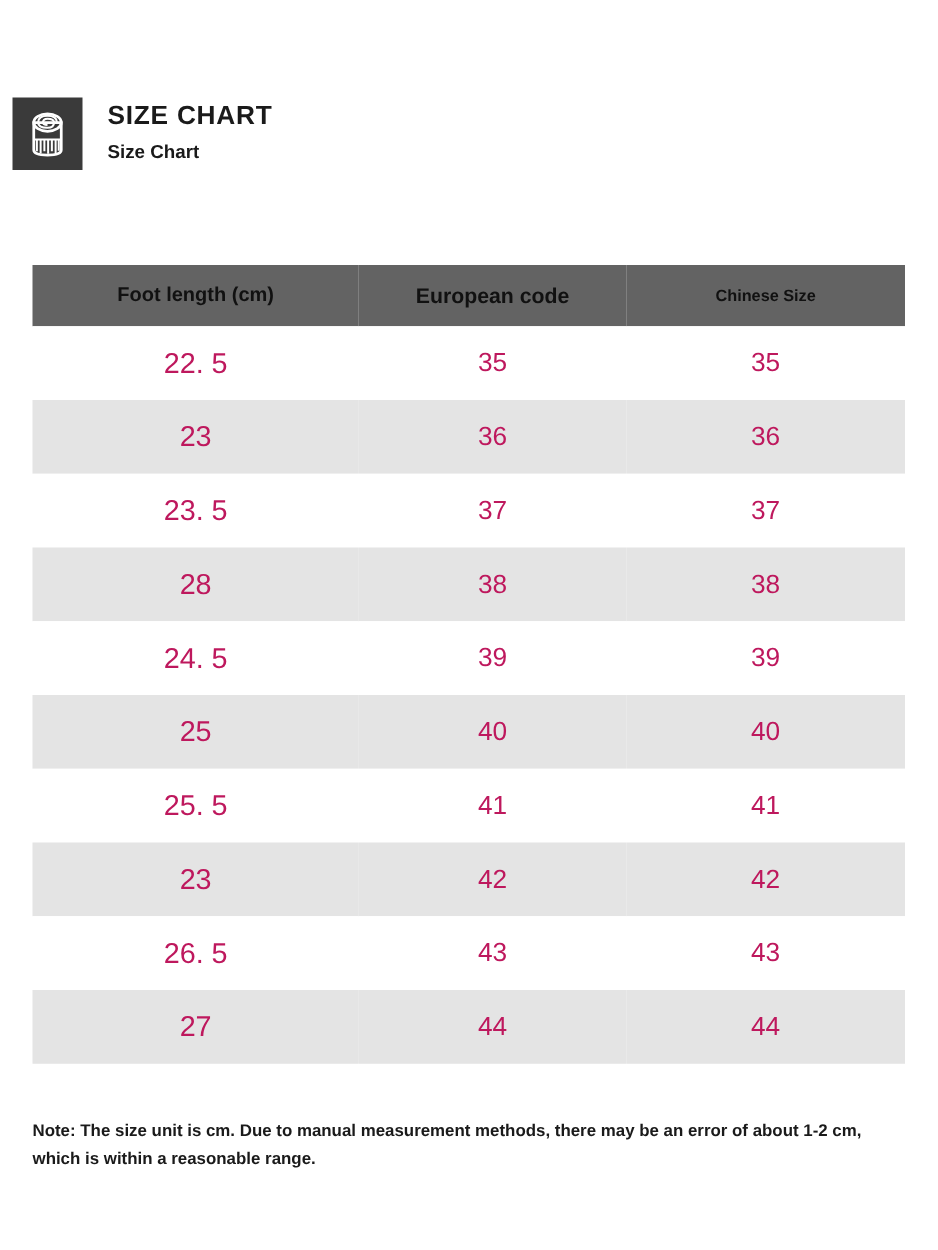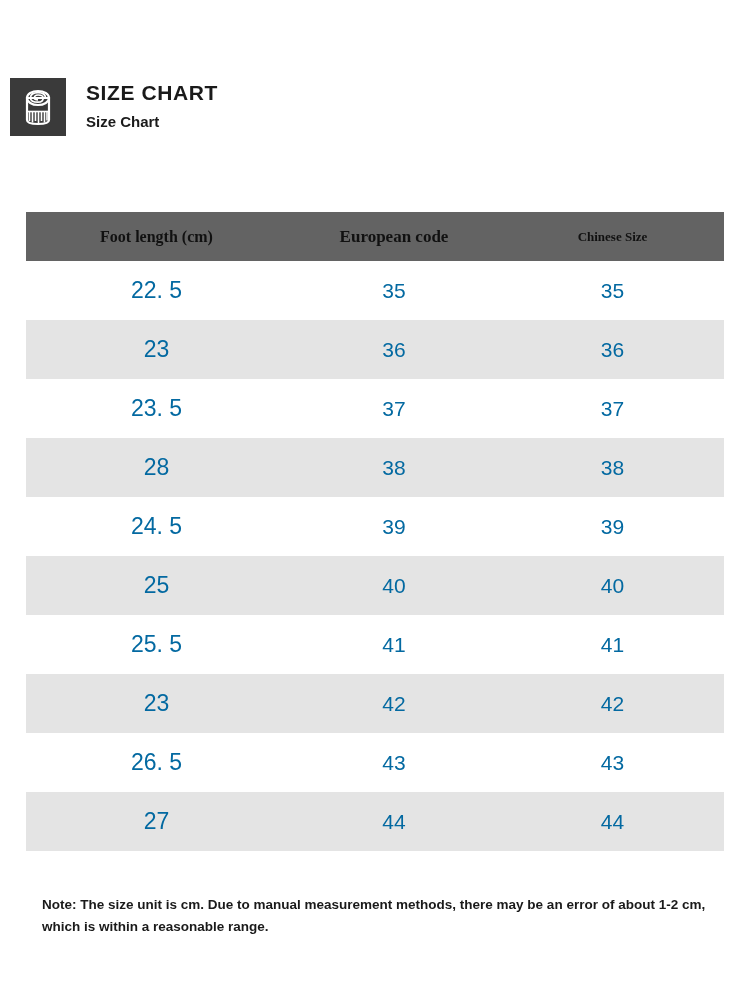--- a/index.html
+++ b/index.html
@@ -70,38 +70,38 @@
     table-layout: fixed;
   }
   .size-table th,
   .size-table td {
     padding: 0;
     border: 0;
     text-align: center;
     vertical-align: middle;
   }
 
-  .size-table thead tr { background: #636363; font-family: Liberation Serif, serif; }
+  .size-table thead tr { background: #636363; }
   .size-table thead th {
     height: 49px;
     color: #111111;
     font-weight: bold;
   }
   .th-foot   { font-size: 16px; }
   .th-euro   { font-size: 17px; }
   .th-chinese{ font-size: 13px; }
 
   .size-table tbody tr { height: 59px; }
   .size-table tbody tr.even { background: #ffffff; }
   .size-table tbody tr.odd  { background: #e4e4e4; }
 
   .size-table tbody td {
     font-size: 22px;
     font-weight: normal;
-    color: #0369a1;
+    color: #be185d;
     font-family: "Liberation Sans", sans-serif;
   }
   .size-table tbody td.c-foot { font-size: 23px; }
   .size-table tbody td.c-euro { font-size: 21px; }
   .size-table tbody td.c-cn   { font-size: 21px; }
 
   
   col.col-foot { width: 261px; }
   col.col-euro { width: 214px; }
   col.col-cn   { width: 223px; }
@@ -109,21 +109,20 @@
   
   .note {
     position: absolute;
     left: 26px;
     top: 894px;
     width: 698px;
     font-size: 13.5px;
     font-weight: bold;
     line-height: 1.65;
     color: #1a1a1a;
-    margin-left: 16px;
   }
 </style>
 </head>
 <body>
 
 <div class="page">
 
   <div class="brand">
     <div class="brand-logo">
       <svg width="40" height="44" viewBox="0 0 40 44" aria-hidden="true">

